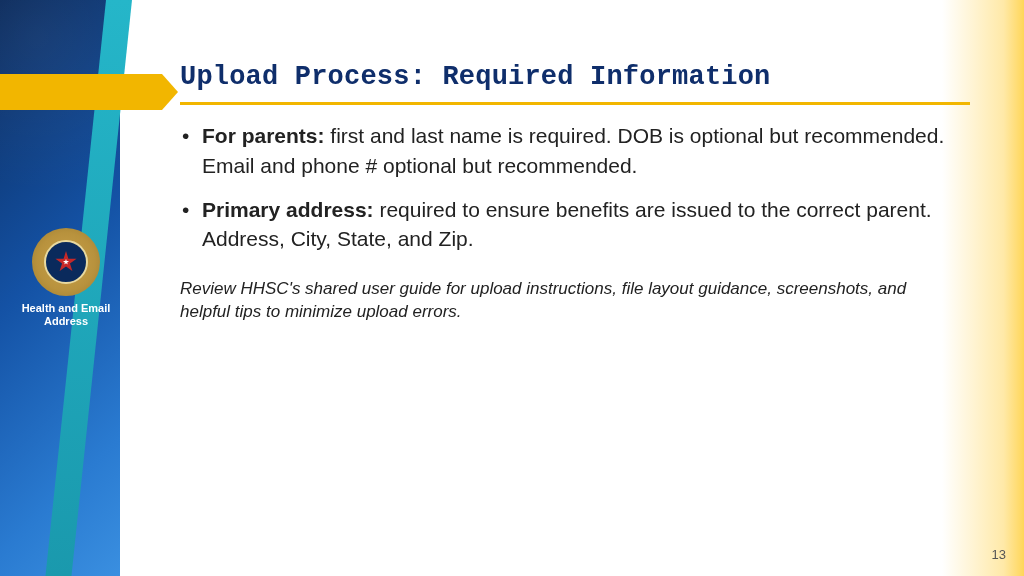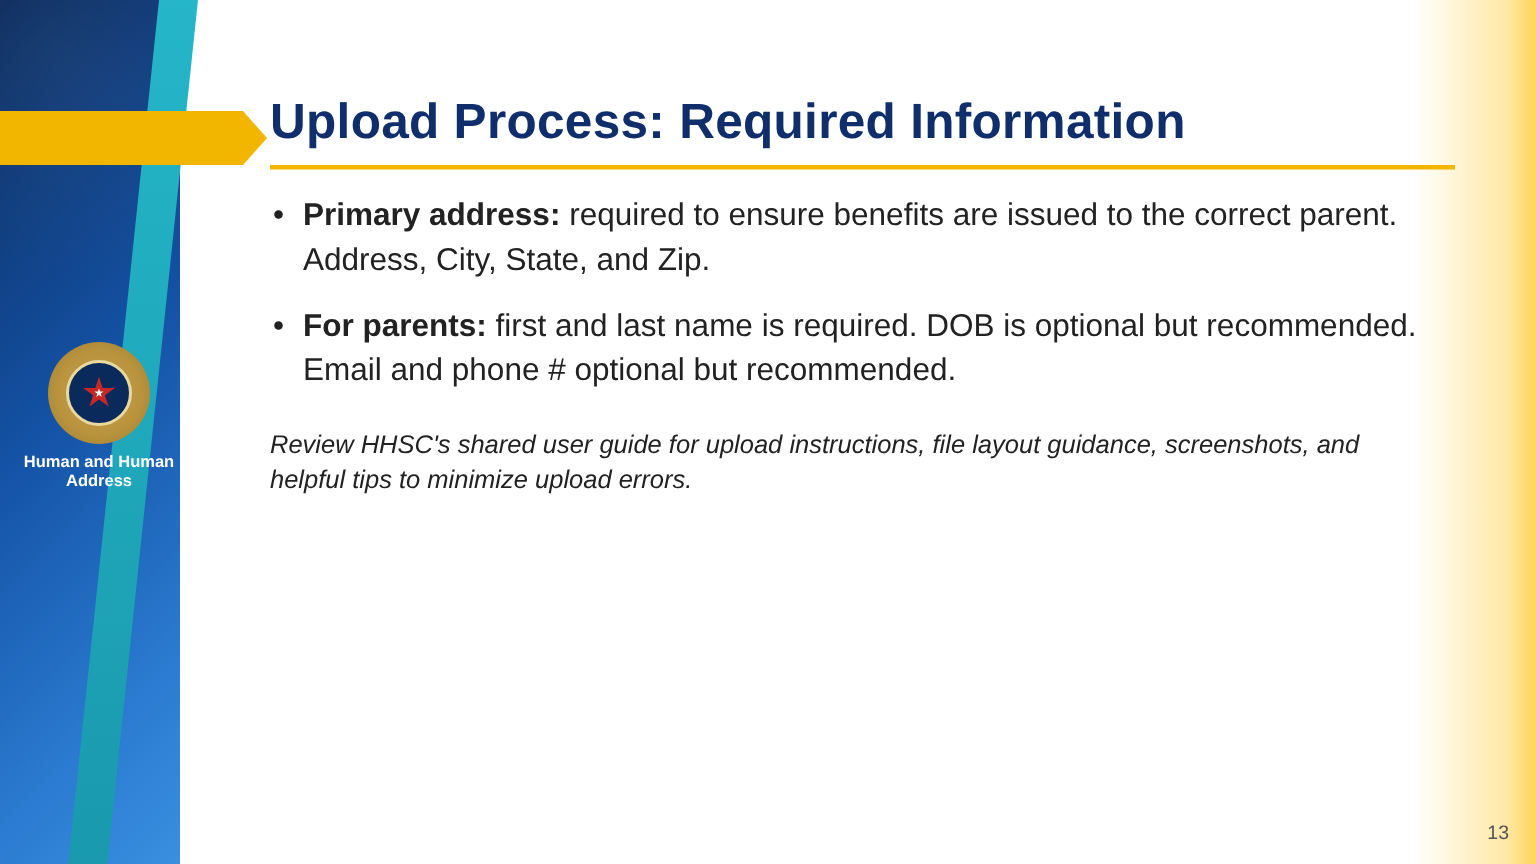--- a/index.html
+++ b/index.html
@@ -111,22 +111,22 @@
     margin-top: 1px;
   }
   
   .content {
     position: absolute;
     left: 180px;
     top: 62px;
     width: 800px;
   }
   .title {
-    font-family: Liberation Sans, sans-serif;
-    font-size: 33px;
+    font-family: Liberation Mono, monospace;
+    font-size: 27px;
     font-weight: 700;
     color: #0f2e6b;
     letter-spacing: 0.2px;
   }
   .rule {
     height: 3px;
     width: 790px;
     background: #f2b600;
     margin: 10px 0 16px 0;
   }
@@ -177,35 +177,35 @@
   <div class="arrow-bar"></div>
   <div class="arrow-head"></div>
 
   <div class="logo-block">
     <div class="seal">
       <div class="seal-inner">
         <div class="seal-star"></div>
       </div>
     </div>
     <div class="logo-text-sub">
-      <span>Human and Human</span><br>
+      <span>Health and Email</span><br>
       <span>Address</span>
     </div>
   </div>
 
   <div class="content">
     <div class="title">Upload Process: Required Information</div>
     <div class="rule"></div>
 
     <ul class="bullets">
       <li>
+        <span class="b">For parents:</span><span> first and last name is required. DOB is optional but recommended. Email and phone # optional but recommended.</span>
+      </li>
+      <li>
         <span class="b">Primary address:</span><span> required to ensure benefits are issued to the correct parent. Address, City, State, and Zip.</span>
       </li>
-      <li>
-        <span class="b">For parents:</span><span> first and last name is required. DOB is optional but recommended. Email and phone # optional but recommended.</span>
-      </li>
     </ul>
 
     <div class="footnote">Review HHSC's shared user guide for upload instructions, file layout guidance, screenshots, and helpful tips to minimize upload errors.</div>
   </div>
 
   <div class="page-num">13</div>
 </div>
 
 </body></html>

